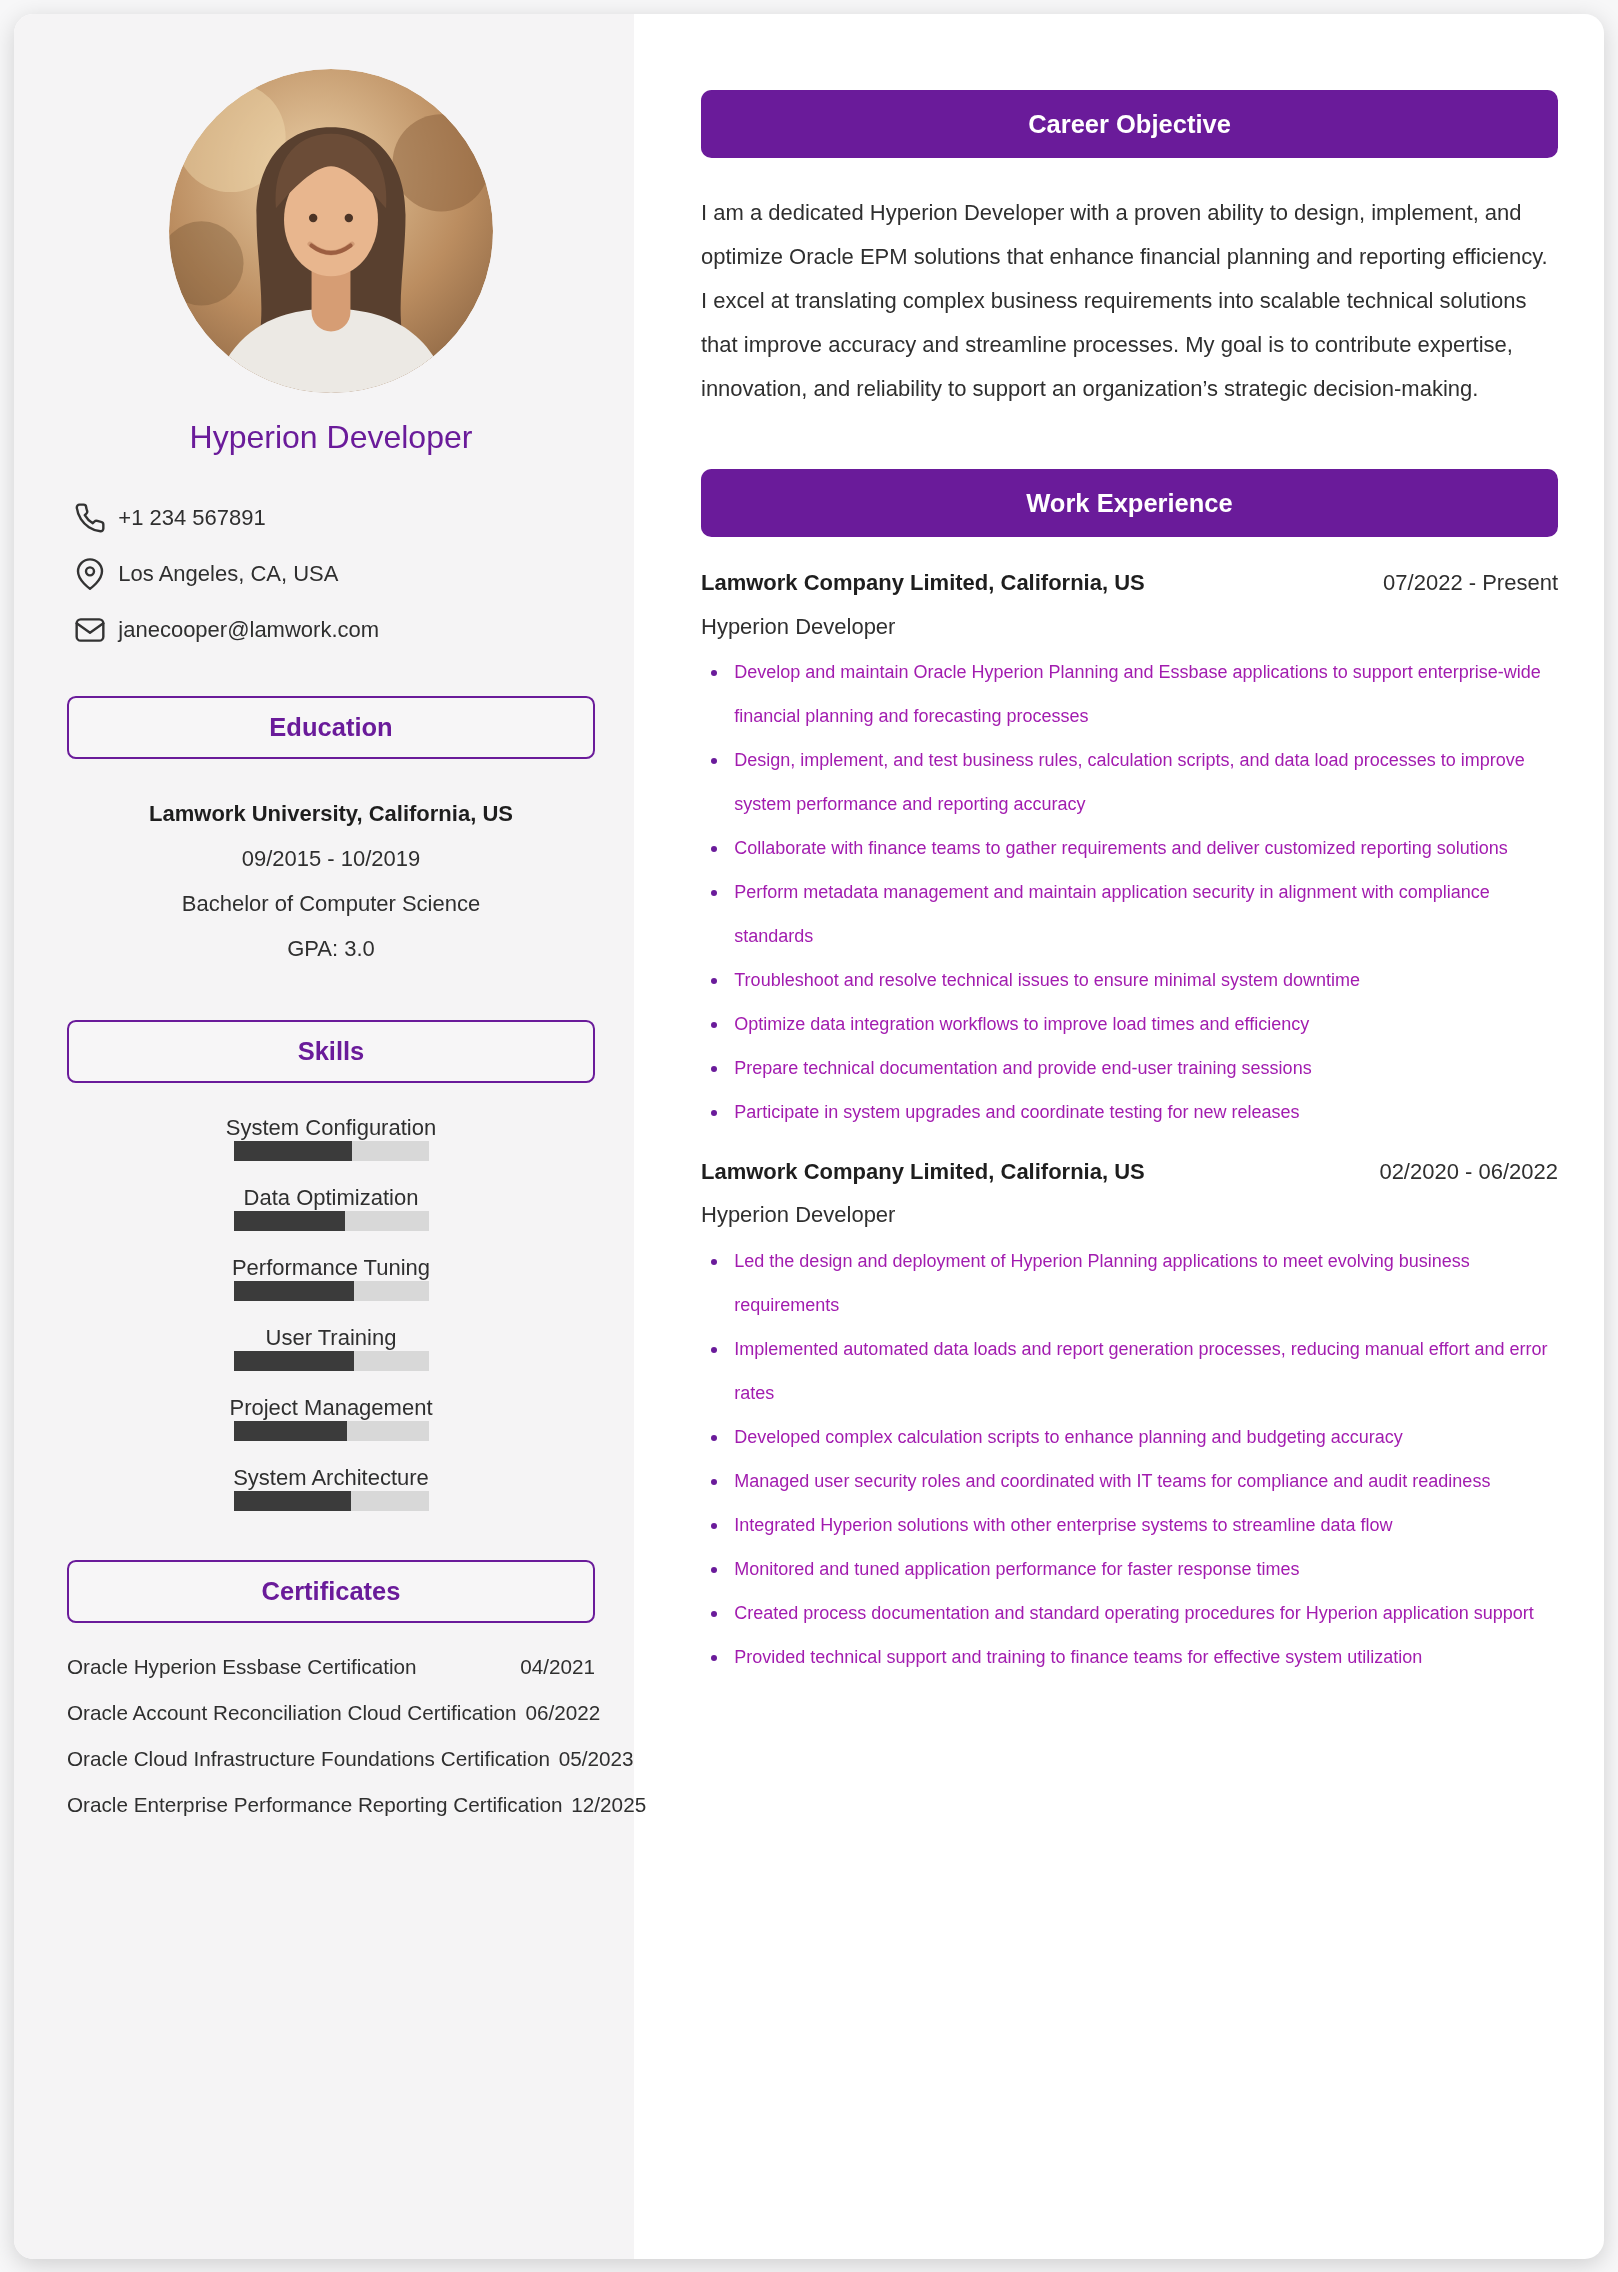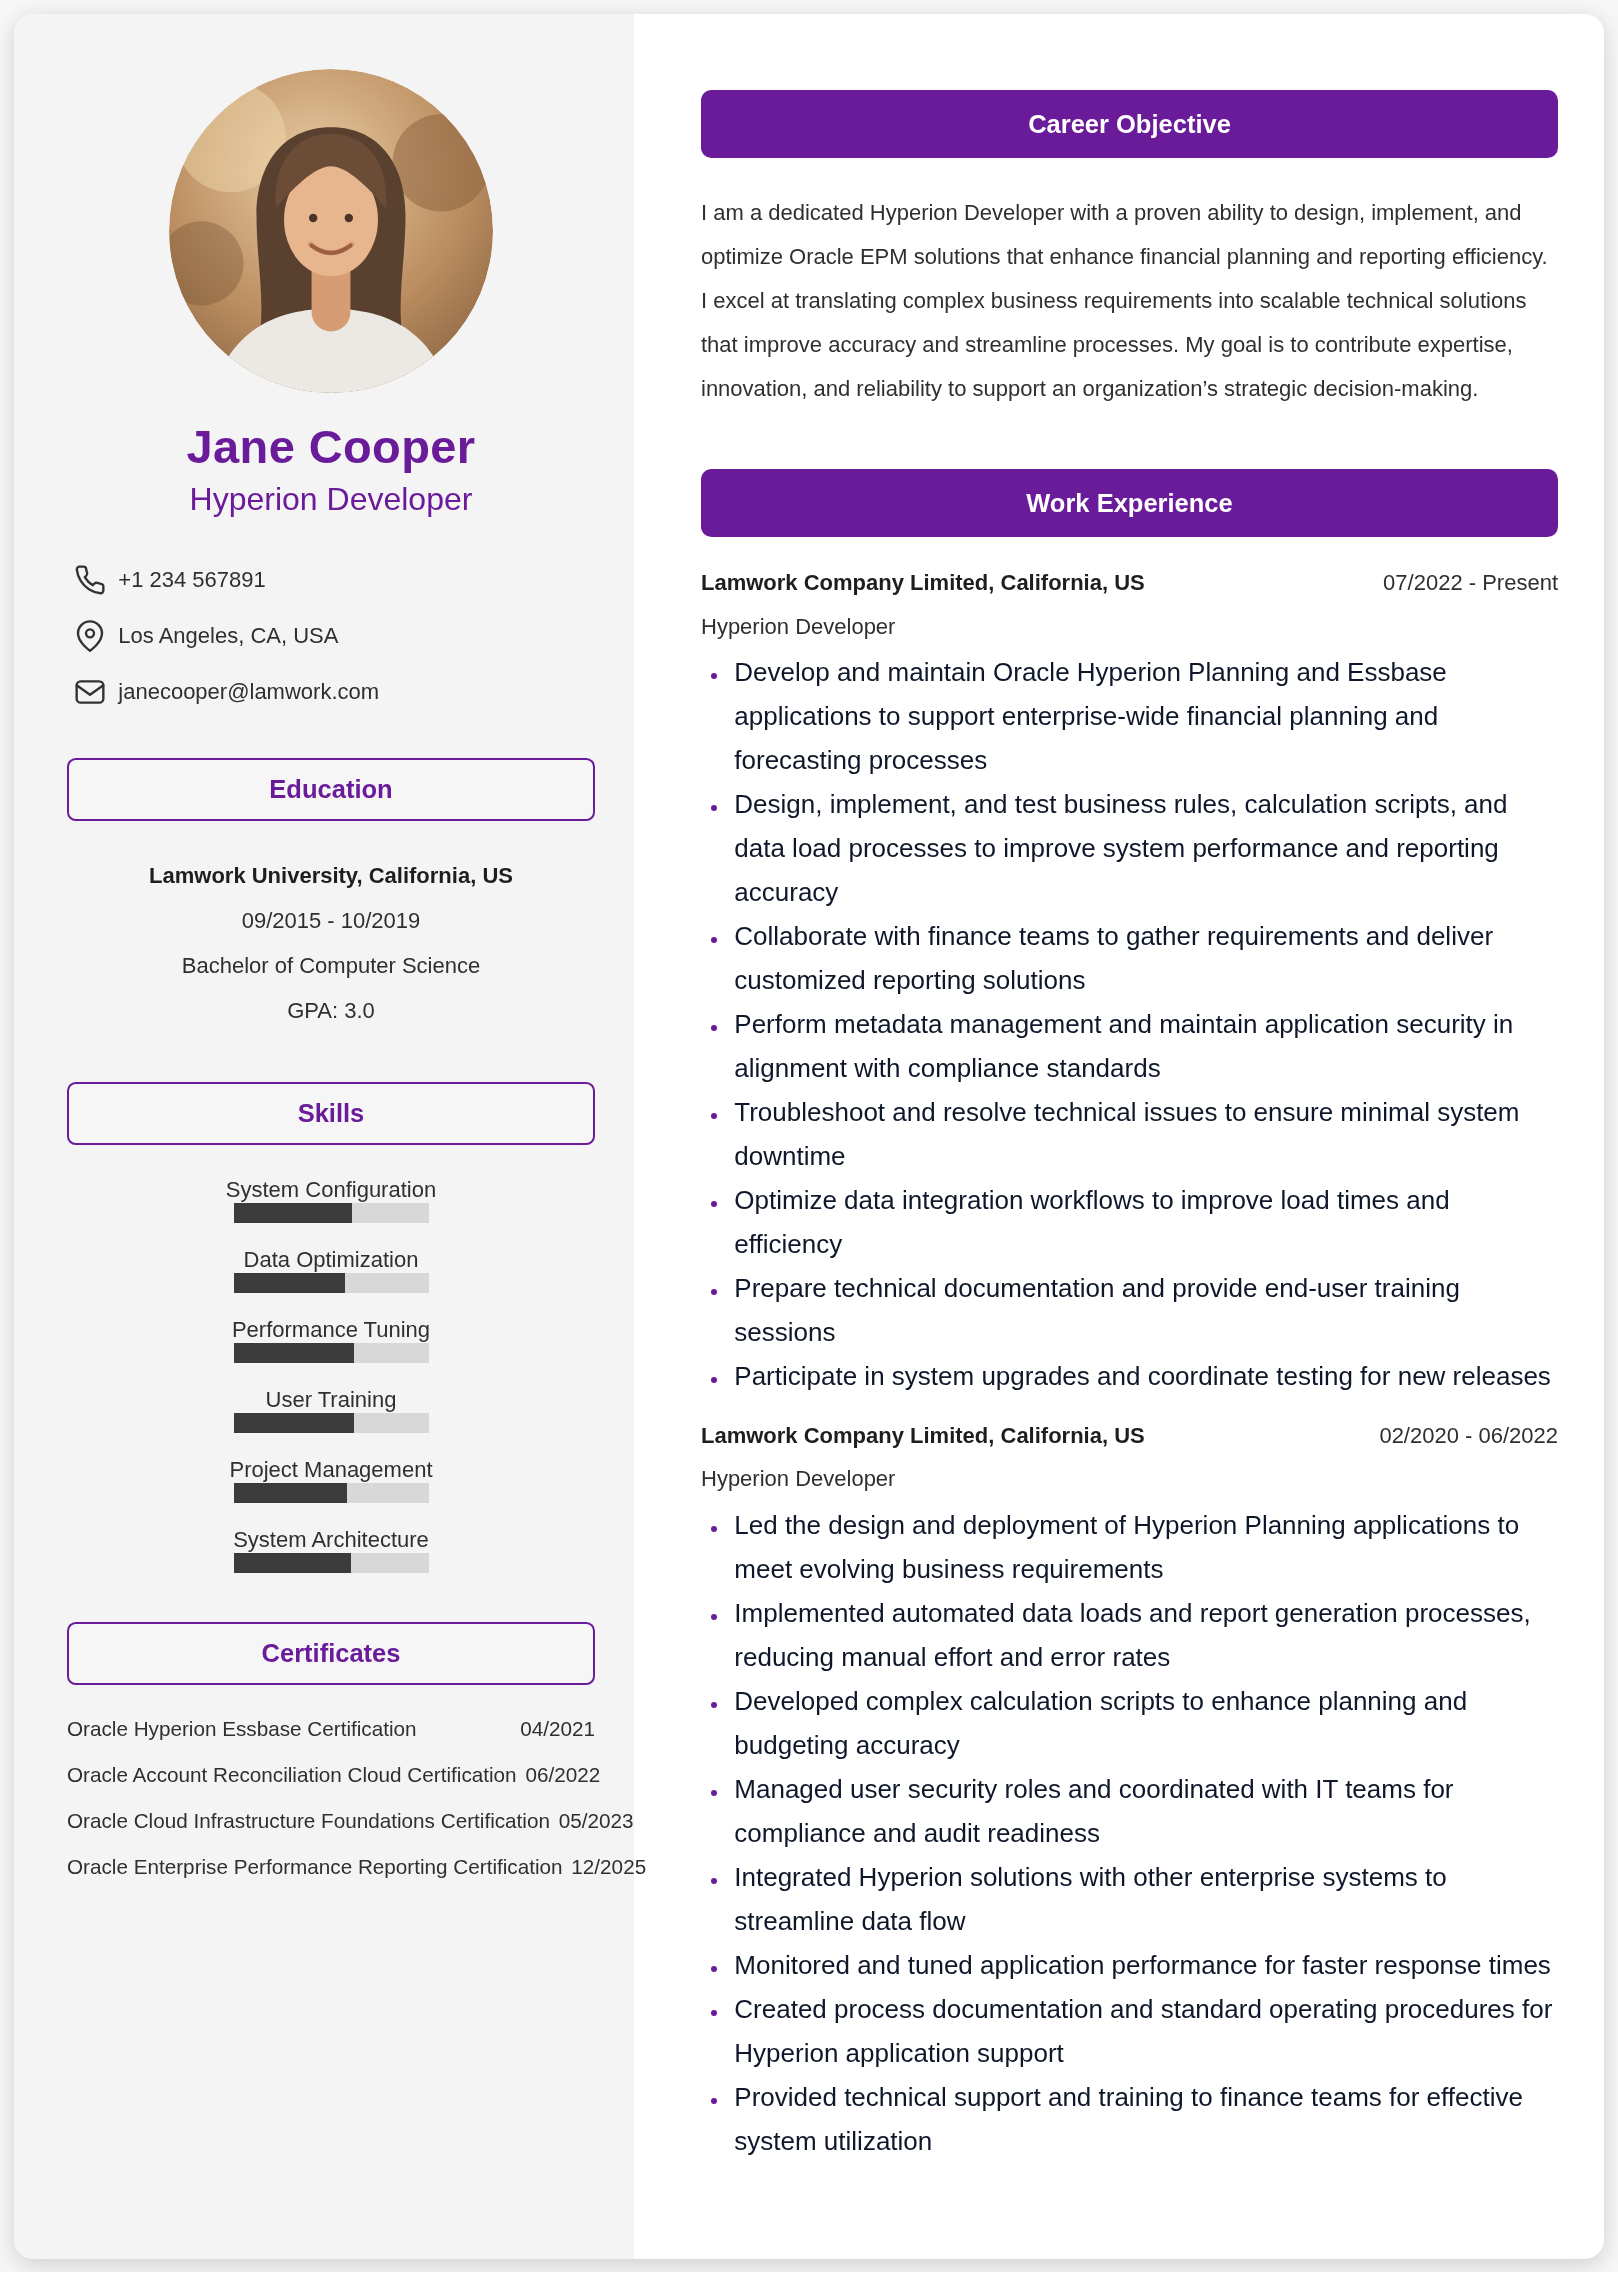--- a/index.html
+++ b/index.html
@@ -111,21 +111,21 @@
   }
   .job-company { font-weight:700; color:#1e1e1e; }
   .job-dates { color:#2f2f2f; }
   .job-role { font-size:22px; margin:17.6px 0 10.6px 0; color:#2f2f2f; }
   .job-bullets {
     margin:0 0 24.6px 0;
     padding-left:28px;
     list-style:disc;
   }
   .job-bullets li {
-    font-size:26px; line-height:44px; color:#0f172a;
+    font-size:18px; line-height:44px; color:#a21caf;
     padding-left:5.3px;
   }
   .job-bullets li::marker { color:var(--accent,#6A1B9A); font-size:19.3px; }
 </style>
 </head>
 <body>
 
 <div class="canvas">
   <div class="page">
 
@@ -154,21 +154,20 @@
             <ellipse cx="100" cy="93" rx="29" ry="35" fill="#e8b68e"></ellipse>
             <path d="M100 40 C 76 40 64 60 66 86 C 76 74 90 60 100 60 C 110 60 124 74 134 86 C 136 60 124 40 100 40 Z" fill="#6b4c37"></path>
             <circle cx="89" cy="92" r="2.6" fill="#4b3426"></circle>
             <circle cx="111" cy="92" r="2.6" fill="#4b3426"></circle>
             <path d="M87 108 Q 100 119 113 108" stroke="#a5654454" stroke-width="3" fill="none" stroke-linecap="round"></path>
             <path d="M88 109 Q 100 118 112 109" stroke="#9c5e41" stroke-width="2.6" fill="none" stroke-linecap="round"></path>
           </g>
         </svg>
       </div>
 
-      <h1 class="candidate-name">Jane Cooper</h1>
       <div class="candidate-title">Hyperion Developer</div>
 
       <section class="side-section">
         <ul class="contact-list">
           <li>
             <span class="cicon">
               <svg viewBox="0 0 24 24">
                   <path d="M22 16.92v3a2 2 0 0 1-2.18 2 19.79 19.79 0 0 1-8.63-3.07 19.5 19.5 0 0 1-6-6 19.79 19.79 0 0 1-3.07-8.67A2 2 0 0 1 4.11 2h3a2 2 0 0 1 2 1.72 12.84 12.84 0 0 0 .7 2.81 2 2 0 0 1-.45 2.11L8.09 9.91a16 16 0 0 0 6 6l1.27-1.27a2 2 0 0 1 2.11-.45 12.84 12.84 0 0 0 2.81.7A2 2 0 0 1 22 16.92z"></path>
                 </svg>
             </span>

